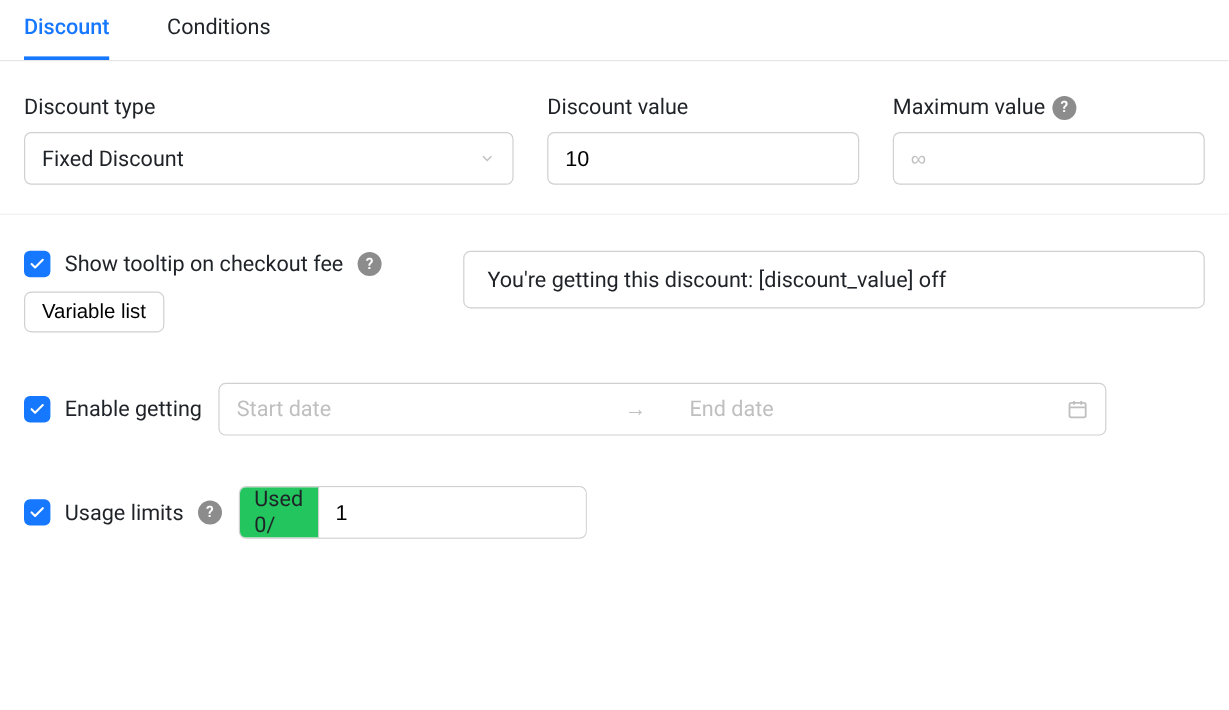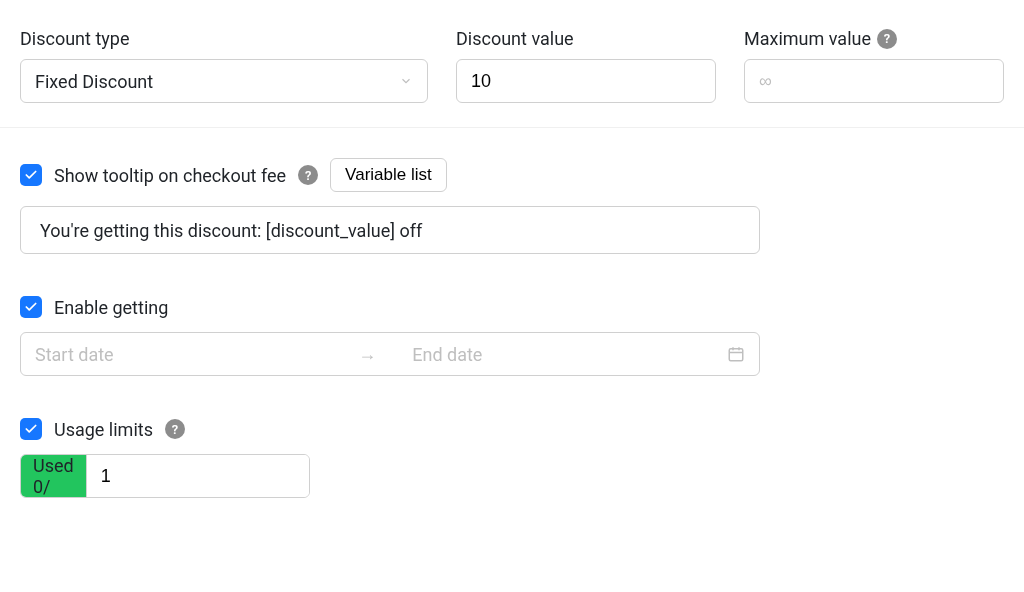--- a/index.html
+++ b/index.html
@@ -65,21 +65,21 @@
     background: transparent;
   }
   .input-group input::placeholder { color: #bfbfbf; }
   .help-icon {
     width: 20px; height: 20px; border-radius: 50%; background: #8c8c8c;
     color: #fff; display: inline-flex; align-items: center; justify-content: center;
     font-size: 13px; font-weight: 600;
   }
 
   
-  .section { padding: 30px 20px 12px 20px; display: flex; flex-direction: column; gap: 14px; }
+  .section { padding: 30px 20px 12px 20px; display: flex; flex-direction: row; gap: 14px; }
 
   .cb-row { display: flex; align-items: center; gap: 12px; flex-wrap: wrap; }
   .checkbox {
     width: 22px; height: 22px; border-radius: 5px; background: #1677ff;
     display: inline-flex; align-items: center; justify-content: center; cursor: pointer;
     flex-shrink: 0;
   }
   .checkbox svg { width: 14px; height: 14px; color: #fff; }
   .cb-label { font-size: 18px; color: #1f2328; }
 
@@ -115,20 +115,24 @@
 
   .col-discount-type { width: 410px; }
   .col-discount-value { width: 260px; }
   .col-max-value { width: 260px; }
 </style>
 </head>
 <body>
 
 <div class="container">
 
+  <div class="tabs">
+    <div class="tab active">Discount</div>
+    <div class="tab">Conditions</div>
+  </div>
 
   <div class="row">
 
     <div class="field col-discount-type">
       <div class="field-label">Discount type</div>
       <div class="select-box">
         <span>Fixed Discount</span>
         <svg class="chevron" viewBox="0 0 24 24" fill="none" stroke="currentColor" stroke-width="2">
             <polyline points="6 9 12 15 18 9"></polyline>
           </svg>

